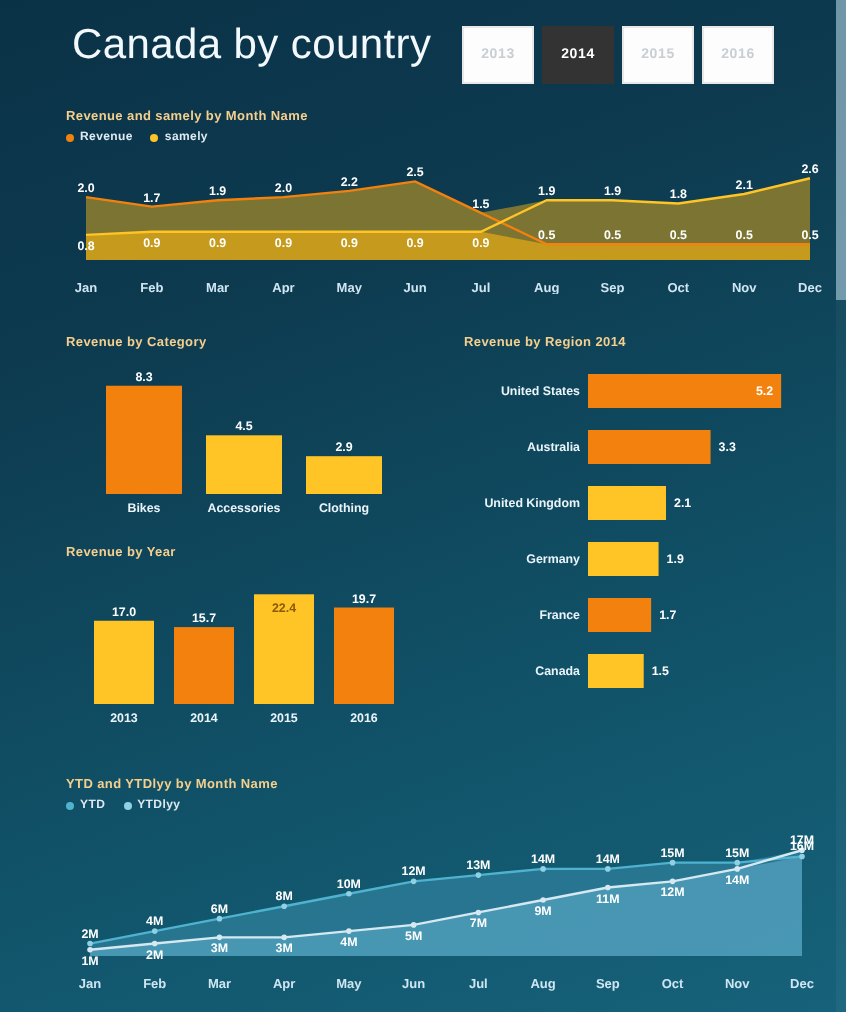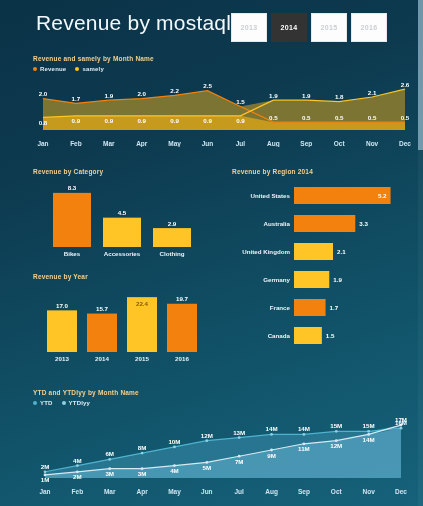--- a/index.html
+++ b/index.html
@@ -43,21 +43,21 @@
     pointer-events:none;}
   .wm-ar{font-size:13px;color:rgba(225,240,248,.40);letter-spacing:1px;line-height:12px;}
   .wm-en{font-size:7px;color:rgba(225,240,248,.38);letter-spacing:.4px;}
 </style>
 </head>
 <body>
 
 <div class="dashboard">
 
   <div class="header">
-    <div class="page-title">Revenue by mostaql</div>
+    <div class="page-title">Canada by country</div>
     <div class="year-tiles">
       <div class="year-tile">2013</div>
       <div class="year-tile sel">2014</div>
       <div class="year-tile">2015</div>
       <div class="year-tile">2016</div>
     </div>
   </div>
 
   <div class="panel" style="left:33px;top:55px;width:380px;">
     <div class="panel-title">Revenue and samely by Month Name</div>

